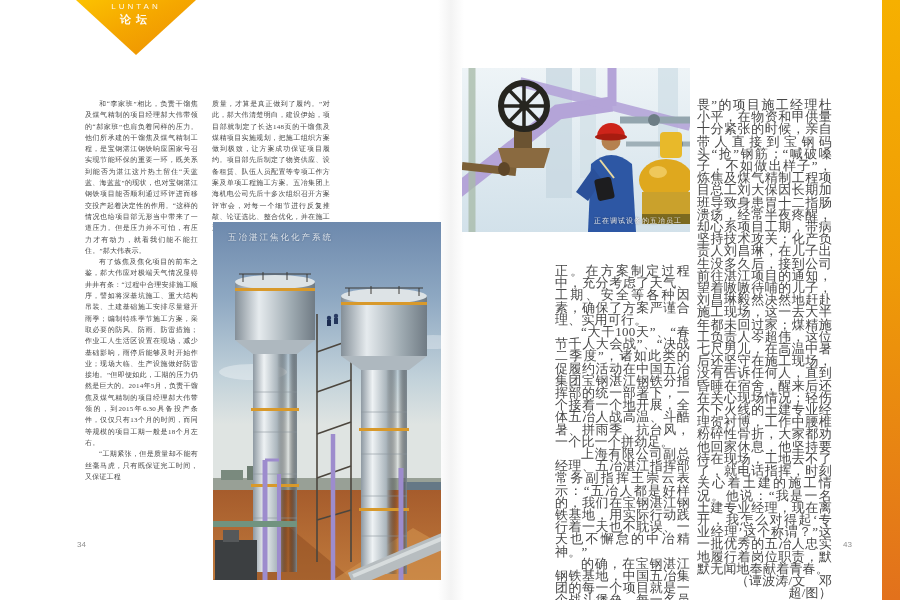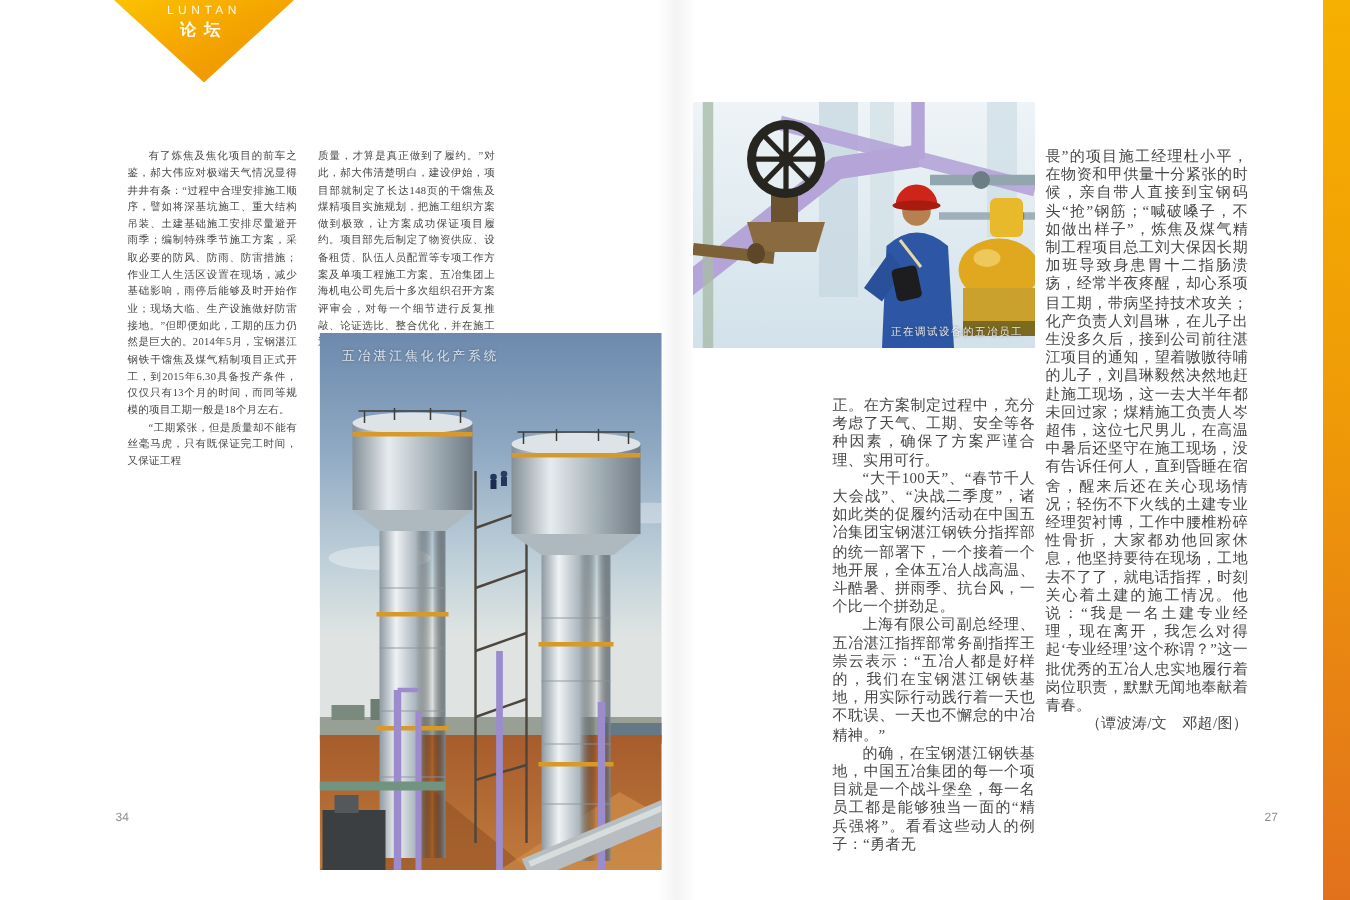--- a/index.html
+++ b/index.html
@@ -24,21 +24,21 @@
   .gutter{
     position:absolute;left:438px;top:0;width:26px;height:600px;
     background:linear-gradient(90deg,rgba(0,0,0,0) 0%,rgba(90,90,90,.07) 50%,rgba(0,0,0,0) 100%);
     pointer-events:none;
   }
   
   .col{position:absolute;text-align:justify;}
   .col p{margin:0;text-indent:2em;}
   .col p.cont{text-indent:0;}
   .col-l{font-size:7px;line-height:11.3px;letter-spacing:.2px;}
-  .col-r{font-size:10px;line-height:12.2px;letter-spacing:.2px;}
+  .col-r{font-size:13px;line-height:12.2px;letter-spacing:.2px;}
   #l-col1{left:85px;top:99px;width:113px;}
   #l-col2{left:212px;top:99px;width:118px;}
   #r-col1{left:555px;top:238px;width:135px;margin-top:27px;}
   #r-col2{left:697px;top:99px;width:135px;}
   .byline{text-align:right;margin-top:2px;text-indent:0;}
   .pagenum{position:absolute;font-family:"Liberation Sans",sans-serif;font-size:8px;color:#8f8f8f;}
   #pn-left{left:77px;top:540px;}
   #pn-right{left:843px;top:540px;}
   
   .photo{position:absolute;overflow:hidden;}
@@ -58,21 +58,22 @@
 
   <div class="corner-triangle">
     <span class="en">LUNTAN</span>
     <span class="cn">论坛</span>
   </div>
 
   <div class="right-bar"></div>
   <div class="gutter"></div>
 
   <div id="l-col1" class="col col-l">
-    <p>有了炼焦及焦化项目的前车之鉴，郝大伟应对极端天气情况显得井井有条：“过程中合理安排施工顺序，譬如将深基坑施工、重大结构吊装、土建基础施工安排尽量避开雨季；编制特殊季节施工方案，采取必要的防风、防雨、防雷措施；作业工人生活区设置在现场，减少基础影响，雨停后能够及时开始作业；现场大临、生产设施做好防雷接地。”但即便如此，工期的压力仍然是巨大的。2014年5月，宝钢湛江钢铁干馏焦及煤气精制项目正式开工，到2015年6.30具备投产条件，仅仅只有13个月的时间，而同等规模的项目工期一般是18个月左右。</p>
+    <p>和“李家班”相比，负责干馏焦及煤气精制的项目经理郝大伟带领的“郝家班”也肩负着同样的压力。他们所承建的干馏焦及煤气精制工程，是宝钢湛江钢铁响应国家号召实现节能环保的重要一环，既关系到能否为湛江这片热土留住“天蓝蓝、海蓝蓝”的现状，也对宝钢湛江钢铁项目能否顺利通过环评进而移交投产起着决定性的作用。“这样的情况也给项目部无形当中带来了一道压力。但是压力并不可怕，有压力才有动力，就看我们能不能扛住。”郝大伟表示。</p>
+    <p>有了炼焦及焦化项目的前车之鉴，郝大伟应对极端天气情况显得井井有条：“过程中合理安排施工顺序，譬如将深基坑施工、重大结构吊装、土建基础施工安排尽量避开雨季；编制特殊季节施工方案，采取必要的防风、防雨、防雷措施；作业工人生活区设置在现场，减少基础影响，雨停后能够及时开始作业；现场大临、生产设施做好防雷接地。”但即便如此，工期的压力仍然是巨大的。2014年5月，负责干馏焦及煤气精制的项目经理郝大伟带领的，到2015年6.30具备投产条件，仅仅只有13个月的时间，而同等规模的项目工期一般是18个月左右。</p>
     <p>“工期紧张，但是质量却不能有丝毫马虎，只有既保证完工时间，又保证工程</p>
   </div>
   <div id="l-col2" class="col col-l">
     <p class="cont">质量，才算是真正做到了履约。”对此，郝大伟清楚明白，建设伊始，项目部就制定了长达148页的干馏焦及煤精项目实施规划，把施工组织方案做到极致，让方案成功保证项目履约。项目部先后制定了物资供应、设备租赁、队伍人员配置等专项工作方案及单项工程施工方案。五冶集团上海机电公司先后十多次组织召开方案评审会，对每一个细节进行反复推敲、论证选比、整合优化，并在施工过程中不断修</p>
   </div>
 
   <div id="photo-towers" class="photo">
     <svg width="242" height="358" viewBox="0 0 242 358">
       <defs>
         <linearGradient id="skyG" x1="0" y1="0" x2="0" y2="1">
@@ -261,15 +262,15 @@
     <p class="cont">正。在方案制定过程中，充分考虑了天气、工期、安全等各种因素，确保了方案严谨合理、实用可行。</p>
     <p>“大干100天”、“春节千人大会战”、“决战二季度”，诸如此类的促履约活动在中国五冶集团宝钢湛江钢铁分指挥部的统一部署下，一个接着一个地开展，全体五冶人战高温、斗酷暑、拼雨季、抗台风，一个比一个拼劲足。</p>
     <p>上海有限公司副总经理、五冶湛江指挥部常务副指挥王崇云表示：“五冶人都是好样的，我们在宝钢湛江钢铁基地，用实际行动践行着一天也不耽误、一天也不懈怠的中冶精神。”</p>
     <p>的确，在宝钢湛江钢铁基地，中国五冶集团的每一个项目就是一个战斗堡垒，每一名员工都是能够独当一面的“精兵强将”。看看这些动人的例子：“勇者无</p>
   </div>
   <div id="r-col2" class="col col-r">
     <p class="cont">畏”的项目施工经理杜小平，在物资和甲供量十分紧张的时候，亲自带人直接到宝钢码头“抢”钢筋；“喊破嗓子，不如做出样子”，炼焦及煤气精制工程项目总工刘大保因长期加班导致身患胃十二指肠溃疡，经常半夜疼醒，却心系项目工期，带病坚持技术攻关；化产负责人刘昌琳，在儿子出生没多久后，接到公司前往湛江项目的通知，望着嗷嗷待哺的儿子，刘昌琳毅然决然地赶赴施工现场，这一去大半年都未回过家；煤精施工负责人岑超伟，这位七尺男儿，在高温中暑后还坚守在施工现场，没有告诉任何人，直到昏睡在宿舍，醒来后还在关心现场情况；轻伤不下火线的土建专业经理贺衬博，工作中腰椎粉碎性骨折，大家都劝他回家休息，他坚持要待在现场，工地去不了了，就电话指挥，时刻关心着土建的施工情况。他说：“我是一名土建专业经理，现在离开，我怎么对得起‘专业经理’这个称谓？”这一批优秀的五冶人忠实地履行着岗位职责，默默无闻地奉献着青春。</p>
     <p class="byline">（谭波涛/文　邓超/图）</p>
   </div>
 
-  <div id="pn-right" class="pagenum">27</div>
+  <div id="pn-right" class="pagenum">43</div>
 
 </div>
 
 </body></html>

